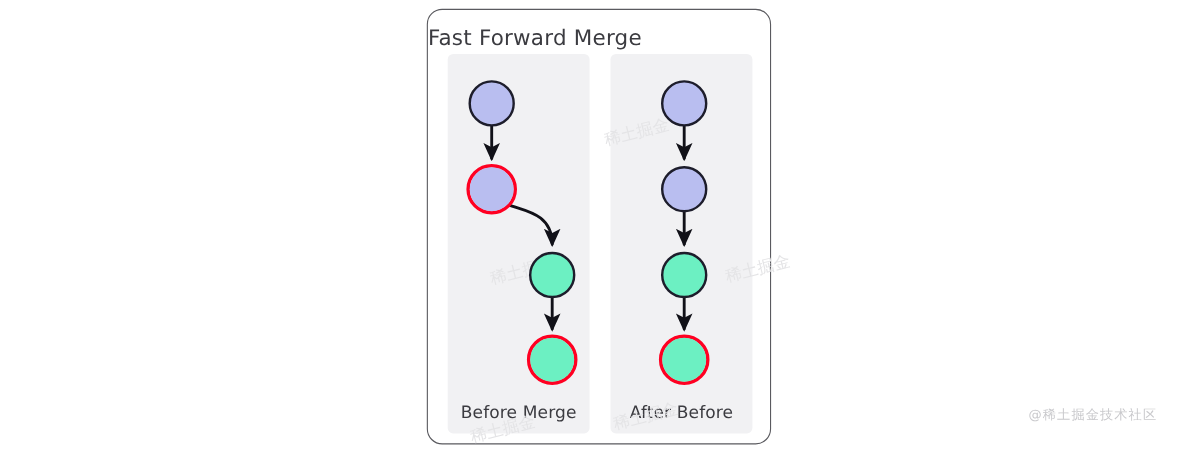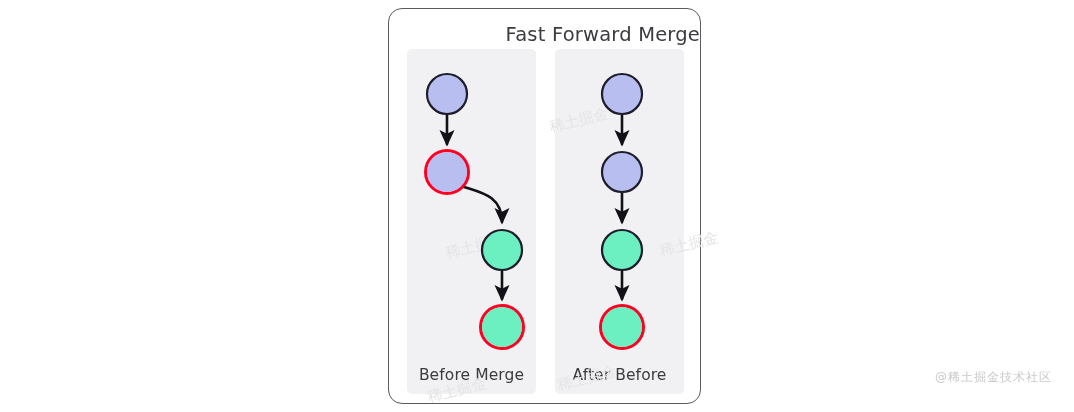--- a/index.html
+++ b/index.html
@@ -26,21 +26,21 @@
     border: 1.4px solid #5a5a5f;
     border-radius: 14px;
     background: #ffffff;
   }
 
   .diagram-title {
     position: absolute;
     left: 0;
     top: 14px;
     width: 100%;
-    text-align: right;
+    text-align: left;
     font-size: 19.5px;
     font-weight: 400;
     color: #3b3b40;
     letter-spacing: 0.2px;
   }
 
   
   .panels {
     position: absolute;
     left: 18px;

